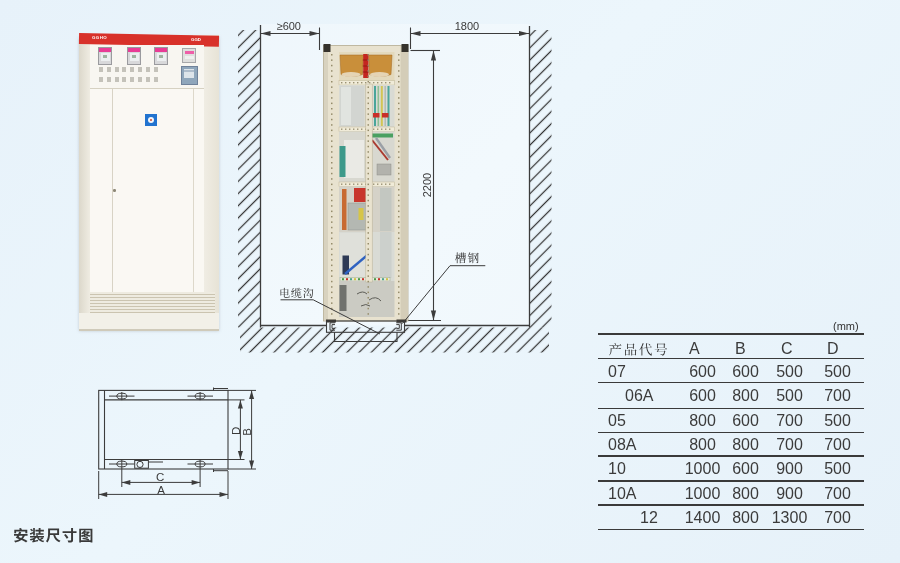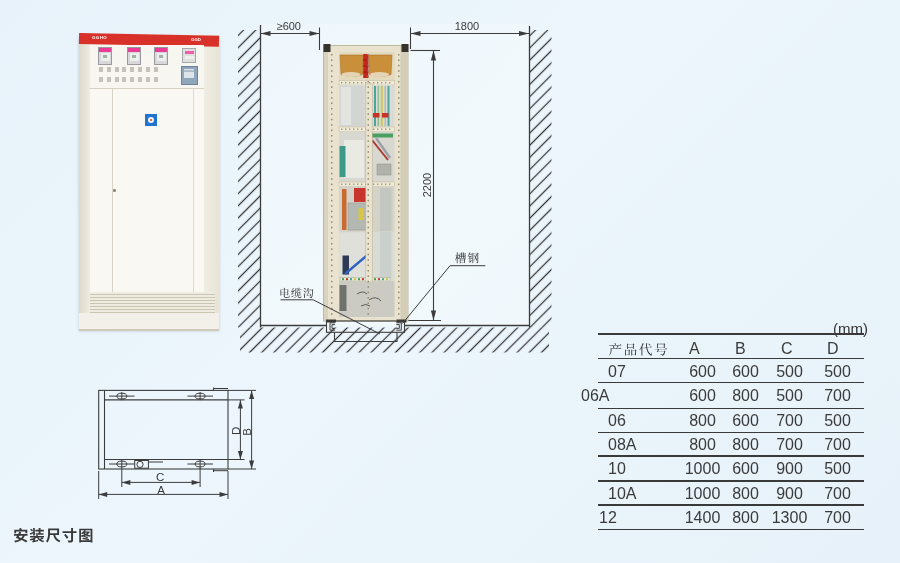--- a/index.html
+++ b/index.html
@@ -391,21 +391,21 @@
     <line x1="98.7" y1="471" x2="98.7" y2="499"></line>
     <line x1="228" y1="471" x2="228" y2="499"></line>
     <line x1="98.7" y1="494.4" x2="228" y2="494.4"></line>
     <path d="M98.7 494.4 l8.5 -2.5 v5 z" stroke="none"></path>
     <path d="M228 494.4 l-8.5 -2.5 v5 z" stroke="none"></path>
   </g>
 
   <text x="161" y="494" font-size="11.5" fill="#3a3a3a" text-anchor="middle" font-family="Liberation Sans">A</text>
 </svg>
 
-<div class="abs" style="left:833px;top:320px;font-size:15px;color:#333;">(mm)</div>
+<div class="abs" style="left:833px;top:320px;font-size:11px;color:#333;">(mm)</div>
 
 <div class="abs" style="left:598px;top:333.2px;width:266px;height:1.6px;background:#3a3a3a;"></div>
 <div class="abs" style="left:598px;top:357.9px;width:266px;height:1.6px;background:#3a3a3a;"></div>
 <div class="abs" style="left:598px;top:381.9px;width:266px;height:1.6px;background:#3a3a3a;"></div>
 <div class="abs" style="left:598px;top:407.5px;width:266px;height:1.6px;background:#3a3a3a;"></div>
 <div class="abs" style="left:598px;top:431.6px;width:266px;height:1.6px;background:#3a3a3a;"></div>
 <div class="abs" style="left:598px;top:455.3px;width:266px;height:1.6px;background:#3a3a3a;"></div>
 <div class="abs" style="left:598px;top:480.1px;width:266px;height:1.6px;background:#3a3a3a;"></div>
 <div class="abs" style="left:598px;top:504.2px;width:266px;height:1.6px;background:#3a3a3a;"></div>
 <div class="abs" style="left:598px;top:528.6px;width:266px;height:1.6px;background:#3a3a3a;"></div>
@@ -424,27 +424,27 @@
 </div>
 
 <div class="abs" style="left:0;top:0;font-size:16px;color:#3b3b3b;">
 
   <span class="abs" style="left:608px;top:362.5px;">07</span>
   <span class="abs" style="left:678px;top:362.5px;width:49px;text-align:center;">600</span>
   <span class="abs" style="left:721px;top:362.5px;width:49px;text-align:center;">600</span>
   <span class="abs" style="left:765px;top:362.5px;width:49px;text-align:center;">500</span>
   <span class="abs" style="left:813px;top:362.5px;width:49px;text-align:center;">500</span>
 
-  <span class="abs" style="left:581px;top:387.3px;">06A</span>
+  <span class="abs" style="left:625px;top:387.3px;">06A</span>
   <span class="abs" style="left:678px;top:387.3px;width:49px;text-align:center;">600</span>
   <span class="abs" style="left:721px;top:387.3px;width:49px;text-align:center;">800</span>
   <span class="abs" style="left:765px;top:387.3px;width:49px;text-align:center;">500</span>
   <span class="abs" style="left:813px;top:387.3px;width:49px;text-align:center;">700</span>
 
-  <span class="abs" style="left:608px;top:412.1px;">06</span>
+  <span class="abs" style="left:608px;top:412.1px;">05</span>
   <span class="abs" style="left:678px;top:412.1px;width:49px;text-align:center;">800</span>
   <span class="abs" style="left:721px;top:412.1px;width:49px;text-align:center;">600</span>
   <span class="abs" style="left:765px;top:412.1px;width:49px;text-align:center;">700</span>
   <span class="abs" style="left:813px;top:412.1px;width:49px;text-align:center;">500</span>
 
   <span class="abs" style="left:608px;top:436.2px;">08A</span>
   <span class="abs" style="left:678px;top:436.2px;width:49px;text-align:center;">800</span>
   <span class="abs" style="left:721px;top:436.2px;width:49px;text-align:center;">800</span>
   <span class="abs" style="left:765px;top:436.2px;width:49px;text-align:center;">700</span>
   <span class="abs" style="left:813px;top:436.2px;width:49px;text-align:center;">700</span>
@@ -454,21 +454,21 @@
   <span class="abs" style="left:721px;top:460.4px;width:49px;text-align:center;">600</span>
   <span class="abs" style="left:765px;top:460.4px;width:49px;text-align:center;">900</span>
   <span class="abs" style="left:813px;top:460.4px;width:49px;text-align:center;">500</span>
 
   <span class="abs" style="left:608px;top:484.9px;">10A</span>
   <span class="abs" style="left:678px;top:484.9px;width:49px;text-align:center;">1000</span>
   <span class="abs" style="left:721px;top:484.9px;width:49px;text-align:center;">800</span>
   <span class="abs" style="left:765px;top:484.9px;width:49px;text-align:center;">900</span>
   <span class="abs" style="left:813px;top:484.9px;width:49px;text-align:center;">700</span>
 
-  <span class="abs" style="left:599px;top:509.3px;">12</span>
+  <span class="abs" style="left:640px;top:509.3px;">12</span>
   <span class="abs" style="left:678px;top:509.3px;width:49px;text-align:center;">1400</span>
   <span class="abs" style="left:721px;top:509.3px;width:49px;text-align:center;">800</span>
   <span class="abs" style="left:765px;top:509.3px;width:49px;text-align:center;">1300</span>
   <span class="abs" style="left:813px;top:509.3px;width:49px;text-align:center;">700</span>
 </div>
 
 <svg class="abs" style="left:13.5px;top:528.3px;" width="82" height="16" viewBox="0 0 82 16">
   <g transform="scale(0.01534)">
       <path d="M331 29C343 54 356 83 367 111H19V336H140V223H738V336H866V111H512C497 77 474 34 456 0ZM567 505C542 562 508 610 466 651C411 630 356 610 303 592C320 565 338 536 356 505ZM112 643C187 668 269 699 351 732C258 781 141 812 3 831C25 858 61 913 73 942C237 911 374 865 484 789C603 842 712 898 783 945L880 843C807 798 701 747 586 699C635 645 676 582 707 505H885V392H419C439 351 458 310 474 271L340 244C322 291 298 342 272 392H0V505H207C177 554 146 600 117 638ZM1048 117C1092 148 1147 194 1172 225L1245 150C1218 119 1161 77 1117 49ZM1419 484 1438 529H1046V623H1346C1261 673 1144 711 1027 730C1049 752 1077 791 1092 817C1144 806 1196 791 1245 773V788C1245 834 1209 851 1185 859C1200 879 1215 924 1221 950C1245 935 1287 926 1570 867C1569 845 1573 799 1578 772L1361 814V720C1412 693 1457 661 1495 626C1573 792 1699 894 1907 937C1921 907 1951 862 1974 839C1891 826 1819 802 1760 769C1811 744 1869 711 1917 679L1843 623H1957V529H1574C1564 503 1550 475 1536 451ZM1681 712C1652 686 1628 656 1608 623H1822C1784 652 1730 686 1681 712ZM1610 3V120H1395V223H1610V341H1421V444H1927V341H1730V223H1948V120H1730V3ZM1030 347 1068 444C1122 421 1187 394 1249 366V487H1360V3H1249V260C1167 294 1087 327 1030 347ZM2222 37V336C2222 496 2212 715 2082 862C2110 877 2164 922 2184 947C2296 820 2334 627 2346 463H2559C2624 697 2733 859 2948 935C2966 901 3003 849 3031 824C2845 768 2737 639 2683 463H2939V37ZM2350 154H2813V346H2350V336ZM3263 456C3331 531 3406 635 3434 703L3545 634C3513 563 3434 465 3366 394ZM3721 4V204H3166V324H3721V784C3721 807 3711 815 3687 815C3660 815 3575 816 3491 812C3512 847 3537 908 3545 945C3651 946 3732 941 3782 921C3831 901 3849 866 3849 785V324H4077V204H3849V4ZM4253 42V943H4368V907H4990V943H5111V42ZM4447 714C4581 729 4746 767 4846 802H4368V504C4385 528 4403 562 4411 585C4466 572 4521 555 4576 534L4539 586C4623 603 4729 639 4788 667L4837 593C4780 568 4686 539 4606 522C4633 510 4661 498 4687 484C4764 523 4850 553 4937 572C4948 550 4970 519 4990 497V802H4859L4910 721C4807 687 4638 650 4501 636ZM4585 149C4537 222 4453 294 4372 339C4395 356 4433 391 4451 411C4471 398 4491 383 4512 366C4534 386 4558 405 4583 423C4515 450 4440 472 4368 486V149ZM4596 149H4990V481C4921 468 4851 449 4788 425C4856 378 4914 323 4955 261L4888 221L4871 226H4651C4663 211 4675 195 4685 180ZM4683 377C4647 358 4615 337 4588 314H4781C4753 337 4719 358 4683 377Z" fill="#3a3a3a"></path>
     </g>

